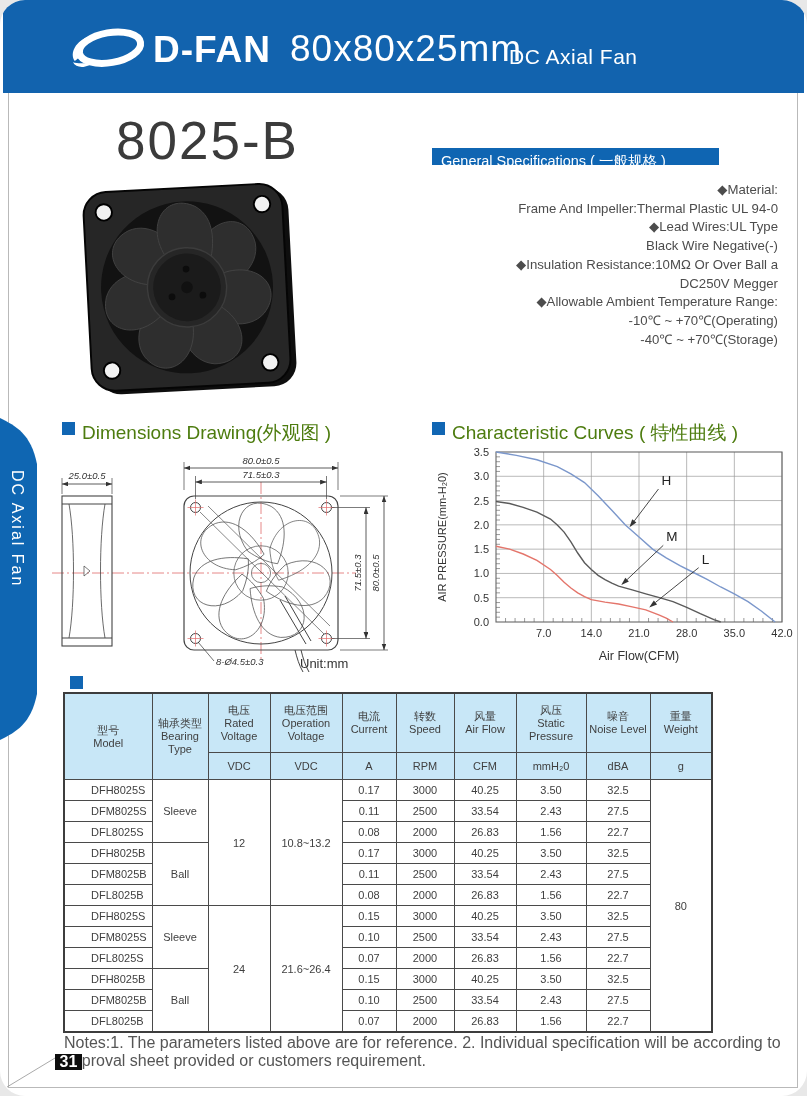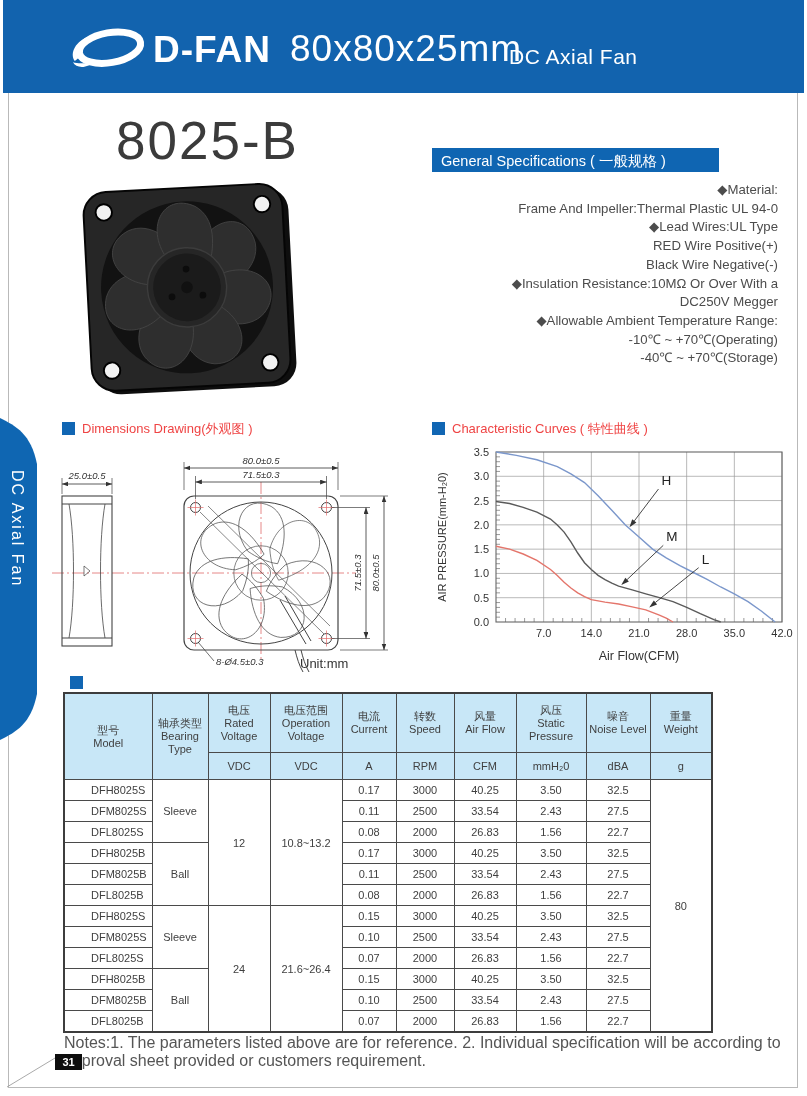--- a/index.html
+++ b/index.html
@@ -1,37 +1,37 @@
 <!DOCTYPE html>
 <html><head>
 <meta charset="utf-8">
 <style>
   html,body{margin:0;padding:0;background:#e8e8e8;}
   #page{width:807px;height:1096px;position:relative;background:#ffffff;
-        font-family:"Liberation Sans",sans-serif;overflow:hidden;margin:0 auto;}
+        font-family:"Liberation Sans",sans-serif;overflow:hidden;margin:0 auto;border-radius:25px;}
   
   .hdr{position:absolute;left:3px;right:3px;top:0;height:93px;background:#1263ae;}
   .hdr .logo{position:absolute;left:64px;top:25px;}
   .brand{position:absolute;left:150px;top:29px;font-size:37px;font-weight:bold;
          color:#fff;letter-spacing:1px;}
   .hsize{position:absolute;left:287px;top:28px;font-size:37px;color:#fff;letter-spacing:1px;}
   .htype{position:absolute;left:506px;top:45px;font-size:21px;color:#fff;letter-spacing:.5px;}
   
   .bl{position:absolute;background:#b9b9b9;}
   
   .ptitle{position:absolute;left:116px;top:110px;font-size:53px;color:#3b3b3b;letter-spacing:2px;}
   
   .fansvg{position:absolute;left:76px;top:176px;}
   
-  .gsbar{position:absolute;left:432px;top:148px;width:287px;height:24px;background:#0f65b2;
+  .gsbar{position:absolute;left:432px;top:148px;width:287px;height:17px;background:#0f65b2;
          color:#fff;font-size:14.5px;line-height:27px;padding-left:9px;box-sizing:border-box;}
   .gsitems{position:absolute;left:433px;top:181px;width:345px;font-size:13.2px;color:#4c4c4c;text-align:right;}
   .gs-line{white-space:pre-wrap;line-height:18.7px;}
   
-  .sech{position:absolute;display:flex;align-items:flex-start;gap:7px;font-size:13px;color:#ef4444;}
+  .sech{position:absolute;display:flex;align-items:flex-start;gap:7px;font-size:19px;color:#4d7c0f;}
   .sq{width:13px;height:13px;background:#1166b3;margin-top:2px;flex:0 0 auto;}
   
   .dimsvg{position:absolute;left:48px;top:438px;}
   .chartsvg{position:absolute;left:430px;top:434px;}
   .dimtxt{font-size:9.5px;font-style:italic;fill:#333;}
   .unittxt{font-size:13px;fill:#333;}
   .axlab{font-size:11px;fill:#333;}
   .axtitle{font-size:12.5px;fill:#333;}
   
   .tab{position:absolute;left:0;top:418px;}
@@ -43,21 +43,21 @@
   .spec-table th,.spec-table td{border:1px solid #4a4a4a;text-align:center;padding:0;}
   .spec-table th{background:#c8e7f7;font-weight:normal;white-space:pre-line;line-height:13px;}
   .spec-table tr.h1 th{height:58px;}
   .spec-table tr.h2 th{height:26px;}
   .spec-table td{height:20px;}
   .spec-table td.cm{text-align:left;padding-left:26px;}
   .spec-table{border:2px solid #3d3d3d;}
   
   .notes{position:absolute;left:64px;top:1034px;width:720px;font-size:16px;color:#555;}
   .pgbox{position:absolute;left:55px;top:1054px;width:27px;height:16px;background:#0d0d0d;
-         color:#fff;font-size:11px;font-weight:bold;text-align:center;line-height:16px;}
+         color:#fff;font-size:16px;font-weight:bold;text-align:center;line-height:16px;}
   .site{position:absolute;left:90px;top:1056px;font-size:11px;color:#555;margin-top:40px;}
   .diag{position:absolute;left:6px;top:1052px;}
 </style>
 </head>
 <body>
 
 <div id="page">
 
   <div class="hdr">
     <svg class="logo" width="82" height="46" viewBox="0 0 82 46">
@@ -105,23 +105,22 @@
       <circle cx="33" cy="197" r="8.5" fill="#f2f2f2" stroke="#000" stroke-width="2"></circle>
       <circle cx="197" cy="197" r="8.5" fill="#f2f2f2" stroke="#000" stroke-width="2"></circle>
     </g>
   </svg>
 
   <div class="gsbar">General Specifications ( 一般规格 )</div>
   <div class="gsitems">
     <div class="gs-line">◆Material:</div>
     <div class="gs-line">  Frame And Impeller:Thermal Plastic UL 94-0</div>
     <div class="gs-line">◆Lead Wires:UL Type</div>
-    <div class="gs-line">  RED Wire Positive(+)</div>
     <div class="gs-line">  Black Wire Negative(-)</div>
-    <div class="gs-line">◆Insulation Resistance:10MΩ Or Over With a</div>
+    <div class="gs-line">◆Insulation Resistance:10MΩ Or Over Ball a</div>
     <div class="gs-line">   DC250V Megger</div>
     <div class="gs-line">◆Allowable Ambient Temperature Range:</div>
     <div class="gs-line">  -10℃ ~ +70℃(Operating)</div>
     <div class="gs-line">  -40℃ ~ +70℃(Storage)</div>
   </div>
 
   <div class="sech" style="left:62px;top:420px;">
     <span class="sq"></span>
     <span>Dimensions Drawing(外观图 )</span>
   </div>

